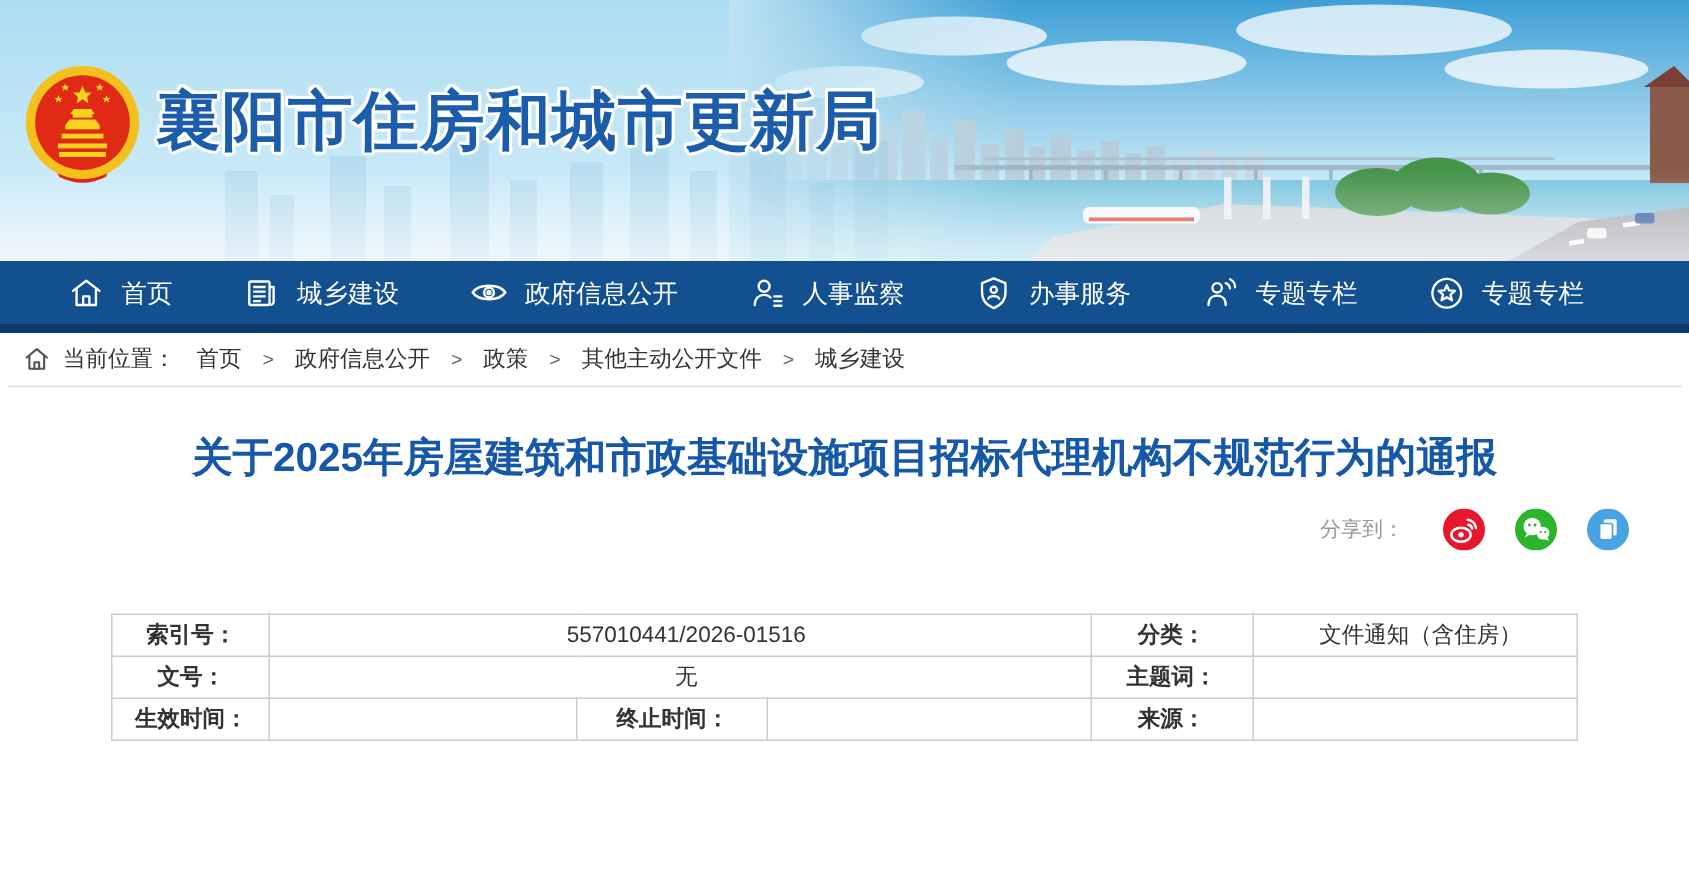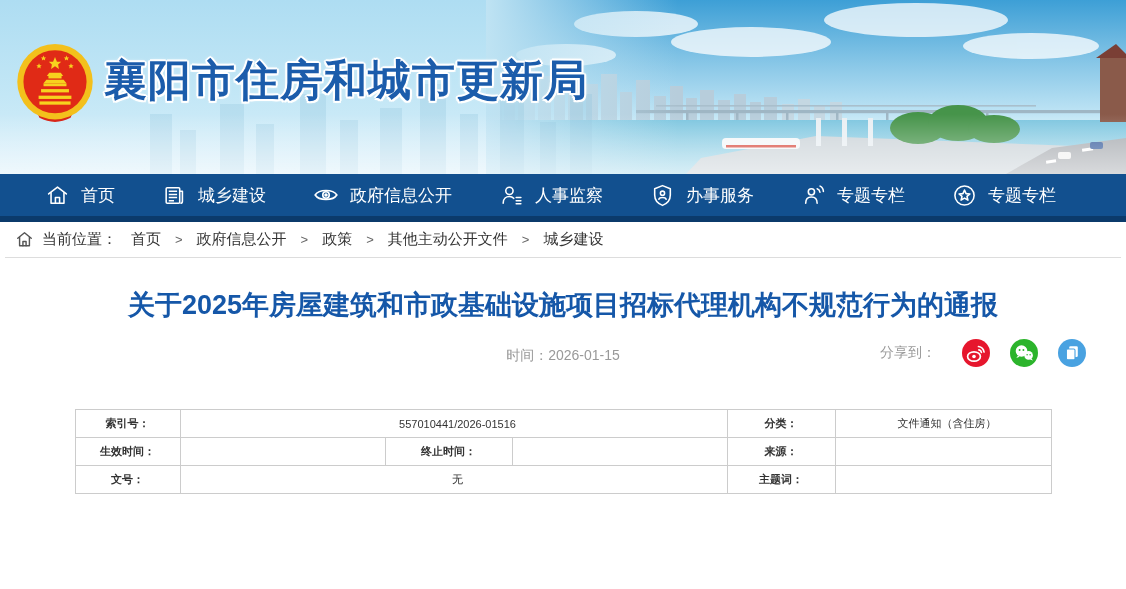--- a/index.html
+++ b/index.html
@@ -72,21 +72,21 @@
     display:flex; align-items:center; gap:20px;
     font-size:14px; color:#999;
   }
   .share-label { margin-right:6px; }
   .share-btn { width:28px; height:28px; border:none; background:none; padding:0; cursor:pointer; }
   .share-btn svg { display:block; }
 
   
   table.meta {
     width:976px; margin:36px auto 0; border-collapse:collapse;
-    table-layout:fixed; font-size:11px; color:#333;
+    table-layout:fixed; font-size:15px; color:#333;
   }
   table.meta td { border:1px solid #ccc; height:28px; padding:2px 8px; overflow:hidden; white-space:nowrap; }
   table.meta td.lbl { font-weight:bold; text-align:center; }
   table.meta td.val { text-align:center; padding-left:16px; }
 </style>
 </head>
 <body>
 
 <div class="header">
   <svg class="scene" viewBox="0 0 640 174" preserveAspectRatio="none">
@@ -304,23 +304,20 @@
   <a>其他主动公开文件</a>
   <span class="sep">&gt;</span>
   <a>城乡建设</a>
 </div>
 
 <div class="article-head">
   <div class="article-title">关于2025年房屋建筑和市政基础设施项目招标代理机构不规范行为的通报</div>
 </div>
 
 <div class="meta-row">
-  <div class="time-line">
-    <span>时间：</span><span>2026-01-15</span>
-  </div>
   <div class="share-box">
     <span class="share-label">分享到：</span>
     <button class="share-btn">
       <span>
         <svg width="28" height="28" viewBox="0 0 28 28">
             <circle cx="14" cy="14" r="14" fill="#e6162d"></circle>
             <ellipse cx="12" cy="17.5" rx="6.4" ry="4.7" fill="none" stroke="#fff" stroke-width="1.7"></ellipse>
             <circle cx="12" cy="17.5" r="1.8" fill="#fff"></circle>
             <path d="M16.5,7.5 a6.5,6.5 0 0 1 5.5,5.5 M16.9,10.9 a3.1,3.1 0 0 1 2.5,2.5" fill="none" stroke="#fff" stroke-width="1.7" stroke-linecap="round"></path>
           </svg>
@@ -363,27 +360,27 @@
       <col style="width:216px">
   </colgroup>
   <tbody>
       <tr>
     <td class="lbl">索引号：</td>
     <td class="val" colspan="3">557010441/2026-01516</td>
     <td class="lbl">分类：</td>
     <td class="val">文件通知（含住房）</td>
   </tr>
   <tr>
+    <td class="lbl">文号：</td>
+    <td class="val" colspan="3">无</td>
+    <td class="lbl">主题词：</td>
+    <td class="val"></td>
+  </tr>
+  <tr>
     <td class="lbl">生效时间：</td>
     <td class="val"></td>
     <td class="lbl">终止时间：</td>
     <td class="val"></td>
     <td class="lbl">来源：</td>
     <td class="val"></td>
   </tr>
-  <tr>
-    <td class="lbl">文号：</td>
-    <td class="val" colspan="3">无</td>
-    <td class="lbl">主题词：</td>
-    <td class="val"></td>
-  </tr>
 </tbody>
   </table>
 
 </body></html>

